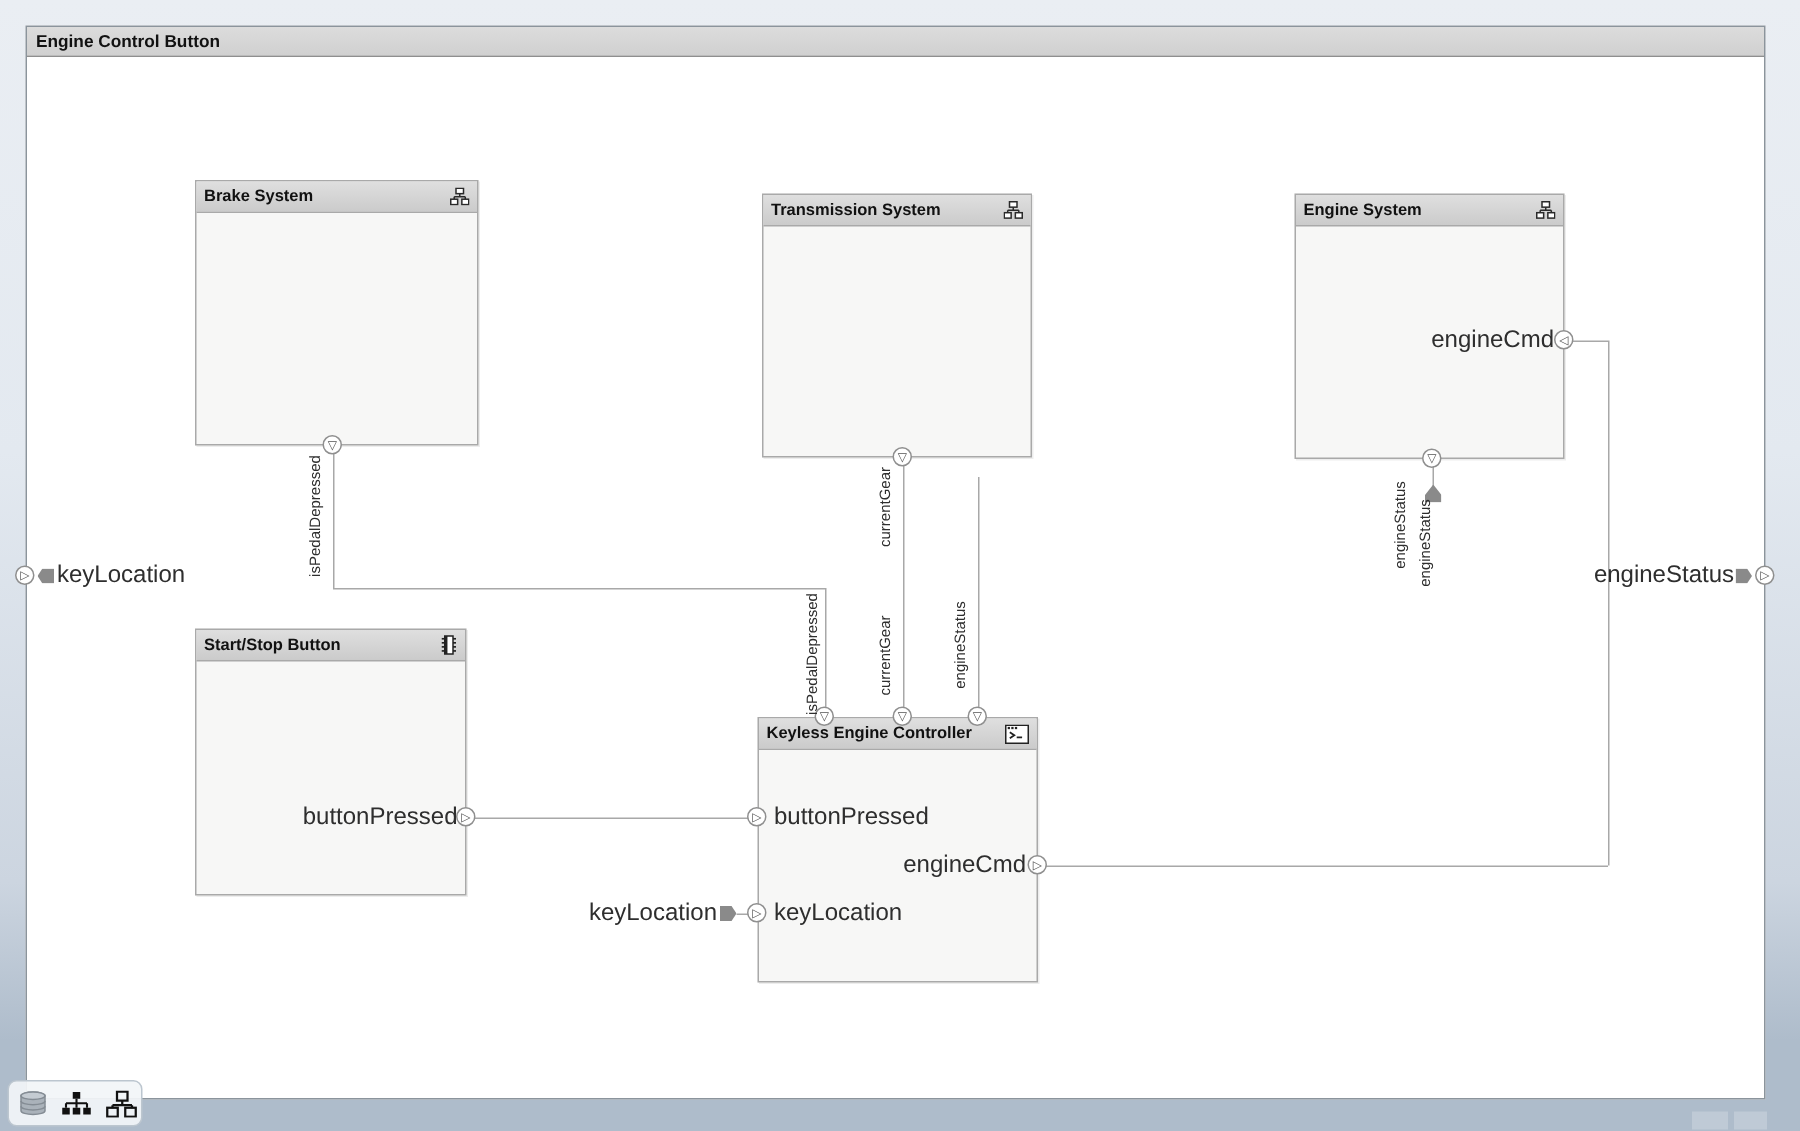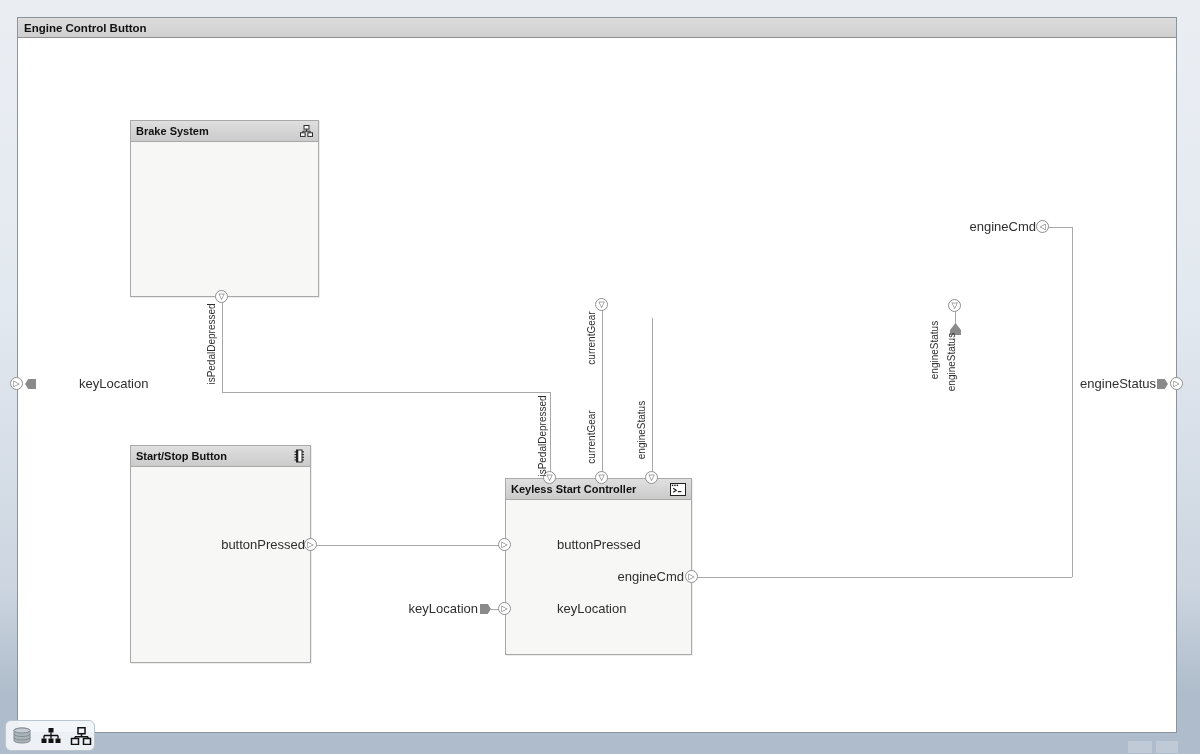--- a/index.html
+++ b/index.html
@@ -33,22 +33,22 @@
   .port{
     position:absolute;width:13px;height:13px;border-radius:50%;
     background:#fff;border:1px solid #8f8f8f;box-sizing:border-box;
     z-index:3;display:flex;align-items:center;justify-content:center;
     font-size:8px;line-height:8px;color:#555;
   }
   .tri-down::after{content:"\25BD";}
   .tri-right::after{content:"\25B7";}
   .tri-left::after{content:"\25C1";}
   .plabel{
-    position:absolute;font-size:13px;color:#2e2e2e;white-space:nowrap;
-    z-index:4;line-height:12px;margin-left:41px;
+    position:absolute;font-size:16px;color:#2e2e2e;white-space:nowrap;
+    z-index:4;line-height:12px;
   }
   .vlabel{
     position:absolute;font-size:10px;color:#2e2e2e;white-space:nowrap;
     z-index:4;transform:translate(-50%,-50%) rotate(-90deg);
   }
   .tag{position:absolute;background:#8a8a8a;z-index:3;}
   .tag-left{width:11px;height:10px;clip-path:polygon(100% 0,100% 100%,30% 100%,0 50%,30% 0);}
   .tag-right{width:11px;height:10px;clip-path:polygon(0 0,70% 0,100% 50%,70% 100%,0 100%);}
   .tag-up{width:11px;height:12px;clip-path:polygon(50% 0,100% 58%,100% 100%,0 100%,0 58%);}
   .toolbar{
@@ -80,23 +80,49 @@
         <svg width="13" height="12" viewBox="0 0 13 12">
             <rect x="4" y="0.5" width="5" height="3.6" fill="#fff" stroke="#2a2a2a"></rect>
             <path d="M6.5 4.2 v2 M2.8 6.2 h7.4 M2.8 6.2 v1.6 M10.2 6.2 v1.6" stroke="#2a2a2a" fill="none"></path>
             <rect x="0.5" y="7.8" width="4.6" height="3.6" fill="#fff" stroke="#2a2a2a"></rect>
             <rect x="7.9" y="7.8" width="4.6" height="3.6" fill="#fff" stroke="#2a2a2a"></rect>
           </svg>
       </span>
     </div>
   </div>
 
-
-
-  <div class="comp" style="left:130px;top:445px;width:181px;height:218px;">
+  <div class="comp" style="left:508px;top:129px;width:180px;height:176px;">
+    <div class="comp-header">
+      <span class="comp-title">Transmission System</span>
+      <span class="comp-icon">
+        <svg width="13" height="12" viewBox="0 0 13 12">
+            <rect x="4" y="0.5" width="5" height="3.6" fill="#fff" stroke="#2a2a2a"></rect>
+            <path d="M6.5 4.2 v2 M2.8 6.2 h7.4 M2.8 6.2 v1.6 M10.2 6.2 v1.6" stroke="#2a2a2a" fill="none"></path>
+            <rect x="0.5" y="7.8" width="4.6" height="3.6" fill="#fff" stroke="#2a2a2a"></rect>
+            <rect x="7.9" y="7.8" width="4.6" height="3.6" fill="#fff" stroke="#2a2a2a"></rect>
+          </svg>
+      </span>
+    </div>
+  </div>
+
+  <div class="comp" style="left:863px;top:129px;width:180px;height:177px;">
+    <div class="comp-header">
+      <span class="comp-title">Engine System</span>
+      <span class="comp-icon">
+        <svg width="13" height="12" viewBox="0 0 13 12">
+            <rect x="4" y="0.5" width="5" height="3.6" fill="#fff" stroke="#2a2a2a"></rect>
+            <path d="M6.5 4.2 v2 M2.8 6.2 h7.4 M2.8 6.2 v1.6 M10.2 6.2 v1.6" stroke="#2a2a2a" fill="none"></path>
+            <rect x="0.5" y="7.8" width="4.6" height="3.6" fill="#fff" stroke="#2a2a2a"></rect>
+            <rect x="7.9" y="7.8" width="4.6" height="3.6" fill="#fff" stroke="#2a2a2a"></rect>
+          </svg>
+      </span>
+    </div>
+  </div>
+
+  <div class="comp" style="left:130px;top:419px;width:181px;height:178px;">
     <div class="comp-header">
       <span class="comp-title">Start/Stop Button</span>
       <span class="comp-icon">
         <svg width="12" height="14" viewBox="0 0 12 14">
             <rect x="3.5" y="1" width="5.5" height="12" fill="#fff" stroke="#222"></rect>
             <rect x="3.5" y="1" width="1.8" height="12" fill="#222"></rect>
             <g fill="#222">
               <rect x="1.5" y="2.3" width="2" height="1.1"></rect>
               <rect x="1.5" y="5" width="2" height="1.1"></rect>
               <rect x="1.5" y="7.7" width="2" height="1.1"></rect>
@@ -106,21 +132,21 @@
               <rect x="9" y="7.7" width="2" height="1.1"></rect>
               <rect x="9" y="10.4" width="2" height="1.1"></rect>
             </g>
           </svg>
       </span>
     </div>
   </div>
 
   <div class="comp" style="left:505px;top:478px;width:187px;height:177px;">
     <div class="comp-header">
-      <span class="comp-title">Keyless Start Controller</span>
+      <span class="comp-title">Keyless Engine Controller</span>
       <span class="comp-icon">
         <svg width="16" height="13" viewBox="0 0 16 13">
             <rect x="0.5" y="0.5" width="15" height="12" fill="#fff" stroke="#222"></rect>
             <g fill="#222">
               <rect x="1.8" y="1.6" width="1.5" height="1.5"></rect>
               <rect x="4.2" y="1.6" width="1.5" height="1.5"></rect>
               <rect x="6.6" y="1.6" width="1.5" height="1.5"></rect>
             </g>
             <path d="M3.2 5.2 L6.2 7.2 L3.2 9.2" fill="none" stroke="#222" stroke-width="1.2"></path>
             <path d="M7.8 8.6 h3.6" stroke="#222" stroke-width="1.2"></path>

